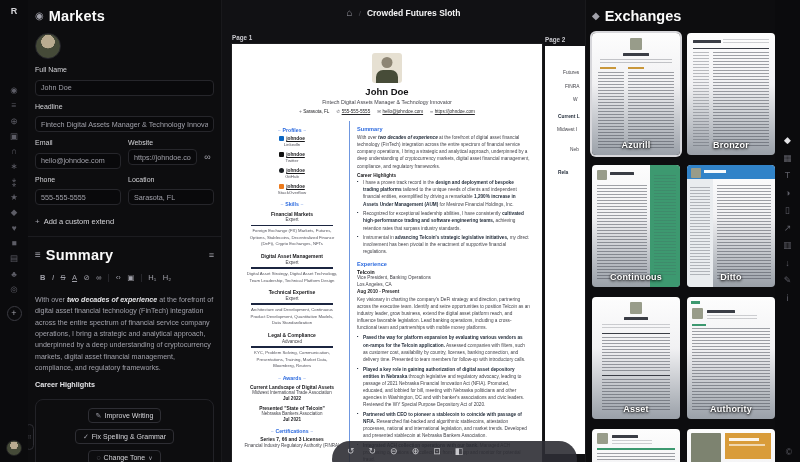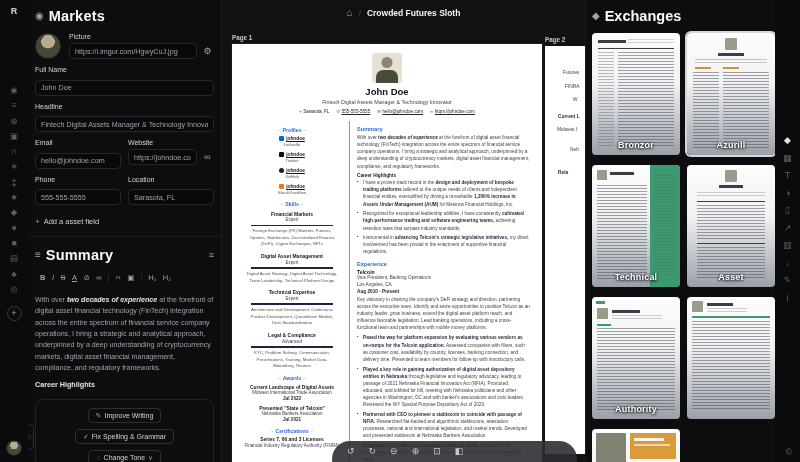--- a/index.html
+++ b/index.html
@@ -171,27 +171,20 @@
   </aside>
 
   <section class="lpanel">
     <div class="sechead">
       <span class="sicon">◉</span>
       <h2>Markets</h2>
     </div>
 
     <div class="picrow">
       <div class="pavatar"></div>
-      <div style="flex:1;min-width:0">
-        <span class="flabel">Picture</span>
-        <div class="withbtn">
-          <input class="tinput" readonly="" value="https://i.imgur.com/HgwyCuJ.jpg" style="">
-          <span class="iconbtn">⚙</span>
-        </div>
-      </div>
     </div>
 
     <span class="flabel">Full Name</span>
     <input class="tinput" readonly="" value="John Doe" style="">
 
     <span class="flabel">Headline</span>
     <input class="tinput" readonly="" value="Fintech Digital Assets Manager &amp; Technology Innovator" style="">
 
     <div class="cols2">
       <div class="col">
@@ -213,21 +206,21 @@
         <input class="tinput" readonly="" value="555-555-5555" style="">
       </div>
       <div class="col">
         <span class="flabel">Location</span>
         <input class="tinput" readonly="" value="Sarasota, FL" style="">
       </div>
     </div>
 
     <div class="addcustom">
       <span class="pl">+</span>
-      <span>Add a asset field</span>
+      <span>Add a custom extend</span>
     </div>
 
     <hr class="hdiv">
 
     <div class="sechead">
       <span class="sicon">≡</span>
       <h2>Summary</h2>
       <span class="menuicon">≡</span>
     </div>
 
@@ -438,55 +431,66 @@
     </div>
   </main>
 
   <section class="rpanel">
     <div class="rhead">
       <span class="sicon">◆</span>
       <h2>Exchanges</h2>
     </div>
     <div class="tgrid">
 
-      <div class="tcard">
-        <div class="thumb">
-          <div class="nb" style="left:6px;top:7px;width:28px;height:3px"></div>
-          <div class="tx" style="left:36px;top:6px;width:46px;height:6px;opacity:.5"></div>
-          <div class="accent" style="left:6px;top:15px;width:76px;height:1px;background:#3a3d45"></div>
-          <div class="tx" style="left:6px;top:19px;width:16px;height:96px;opacity:.7"></div>
-          <div class="tx" style="left:26px;top:19px;width:56px;height:96px"></div>
-        </div>
-        <div class="tname">Bronzor</div>
-      </div>
-
       <div class="tcard selected">
         <div class="thumb">
           <div class="ph" style="left:38px;top:5px;width:12px;height:12px"></div>
           <div class="nb" style="left:31px;top:20px;width:26px;height:2.5px"></div>
           <div class="tx" style="left:8px;top:26px;width:72px;height:4px;opacity:.6"></div>
           <div class="accent" style="left:8px;top:34px;width:16px;height:2px;background:#c9973a"></div>
           <div class="tx" style="left:6px;top:39px;width:26px;height:76px"></div>
           <div class="accent" style="left:36px;top:34px;width:16px;height:2px;background:#c9973a"></div>
           <div class="tx" style="left:36px;top:39px;width:46px;height:78px"></div>
         </div>
         <div class="tname">Azurill</div>
       </div>
 
       <div class="tcard">
         <div class="thumb">
+          <div class="nb" style="left:6px;top:7px;width:28px;height:3px"></div>
+          <div class="tx" style="left:36px;top:6px;width:46px;height:6px;opacity:.5"></div>
+          <div class="accent" style="left:6px;top:15px;width:76px;height:1px;background:#3a3d45"></div>
+          <div class="tx" style="left:6px;top:19px;width:16px;height:96px;opacity:.7"></div>
+          <div class="tx" style="left:26px;top:19px;width:56px;height:96px"></div>
+        </div>
+        <div class="tname">Bronzor</div>
+      </div>
+
+      <div class="tcard">
+        <div class="thumb">
           <div class="accent" style="left:58px;top:0;width:30px;height:122px;background:#3d9970"></div>
           <div class="tx" style="left:62px;top:10px;width:22px;height:100px;opacity:.35"></div>
           <div class="ph" style="left:5px;top:5px;width:10px;height:10px"></div>
           <div class="nb" style="left:18px;top:7px;width:24px;height:2.5px"></div>
           <div class="tx" style="left:5px;top:20px;width:50px;height:95px"></div>
         </div>
-        <div class="tname">Technical</div>
-      </div>
-
+        <div class="tname">Continuous</div>
+      </div>
+
+      <div class="tcard">
+        <div class="thumb">
+          <div class="accent" style="left:0;top:0;width:88px;height:14px;background:#3183c8"></div>
+          <div class="accent" style="left:17px;top:5px;width:22px;height:2.5px;background:#fff;opacity:.95"></div>
+          <div class="ph" style="left:4px;top:3px;width:10px;height:10px;z-index:1"></div>
+          <div class="accent" style="left:0;top:14px;width:26px;height:108px;background:#e9ecef"></div>
+          <div class="tx" style="left:3px;top:22px;width:20px;height:88px;opacity:.7"></div>
+          <div class="tx" style="left:30px;top:20px;width:54px;height:96px"></div>
+        </div>
+        <div class="tname">Ditto</div>
+      </div>
 
       <div class="tcard">
         <div class="thumb">
           <div class="ph" style="left:38px;top:5px;width:12px;height:12px"></div>
           <div class="nb" style="left:32px;top:20px;width:24px;height:2.5px"></div>
           <div class="tx" style="left:10px;top:27px;width:68px;height:5px;opacity:.5"></div>
           <div class="accent" style="left:10px;top:36px;width:68px;height:1px;background:#3a3d45"></div>
           <div class="tx" style="left:10px;top:40px;width:68px;height:34px"></div>
           <div class="accent" style="left:10px;top:78px;width:68px;height:1px;background:#3a3d45"></div>
           <div class="tx" style="left:10px;top:82px;width:68px;height:32px"></div>

